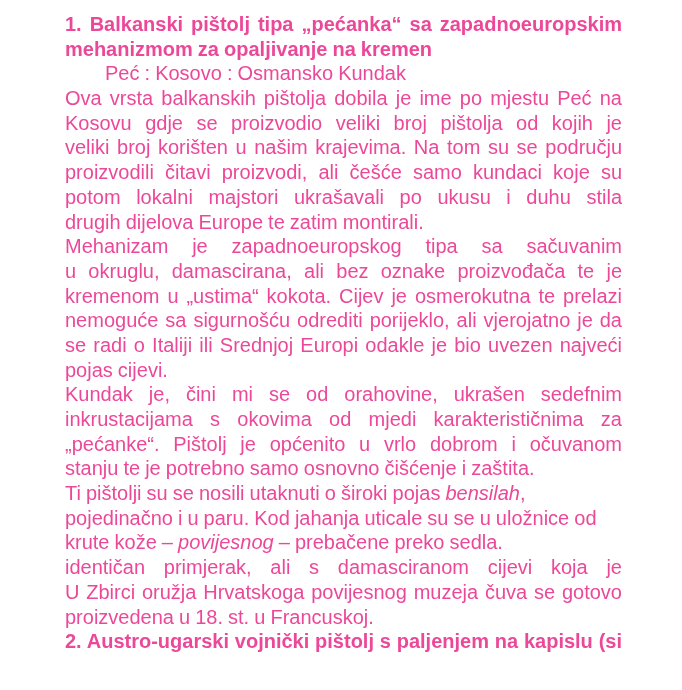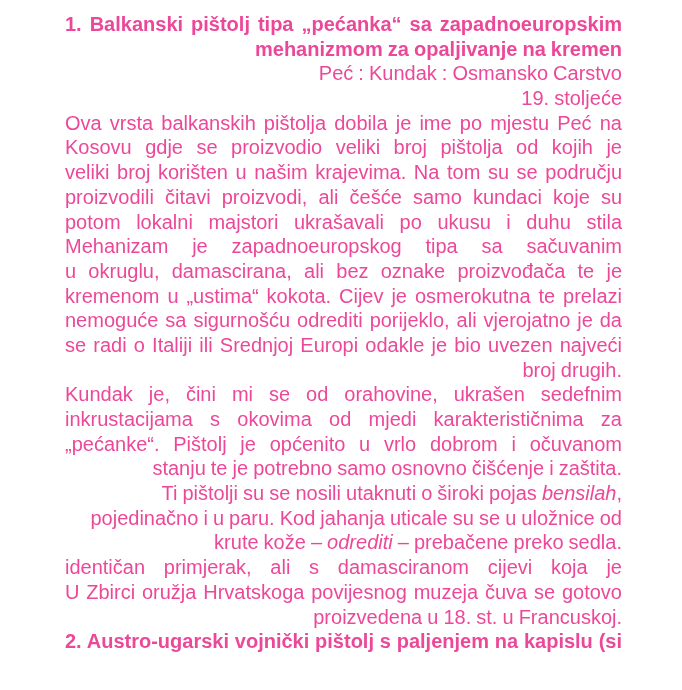--- a/index.html
+++ b/index.html
@@ -15,55 +15,55 @@
     box-sizing:content-box;
     padding:12px 0 0 65px;
     width:557px;
   }
   .line{
     font-size:20px;
     line-height:24.7px;
     height:24.7px;
     overflow:hidden;
     word-spacing:-0.5px;
-    text-align:right;
+    text-align:left;
   }
   .just{
     text-align:justify;
     text-align-last:justify;
   }
   .bold{font-weight:700;}
   .indent{padding-left:40px;}
   em{font-style:italic;}
 </style>
 </head>
 <body>
 
 <div class="page">
   <div class="textblock">
       <div class="line just bold"><span>1. Balkanski pištolj tipa „pećanka“ sa zapadnoeuropskim</span></div>
       <div class="line bold"><span>mehanizmom za opaljivanje na kremen</span></div>
-      <div class="line indent"><span>Peć : Kundak : Osmansko Carstvo</span></div>
-      <div class="line indent"><span>19. stoljeće</span></div>
+      <div class="line indent"><span>Peć : Kosovo : Osmansko Kundak</span></div>
       <div class="line just"><span>Ova vrsta balkanskih pištolja dobila je ime po mjestu Peć na</span></div>
       <div class="line just"><span>Kosovu gdje se proizvodio veliki broj pištolja od kojih je</span></div>
       <div class="line just"><span>veliki broj korišten u našim krajevima. Na tom su se području</span></div>
       <div class="line just"><span>proizvodili čitavi proizvodi, ali češće samo kundaci koje su</span></div>
       <div class="line just"><span>potom lokalni majstori ukrašavali po ukusu i duhu stila</span></div>
+      <div class="line"><span>drugih dijelova Europe te zatim montirali.</span></div>
       <div class="line just"><span>Mehanizam je zapadnoeuropskog tipa sa sačuvanim</span></div>
       <div class="line just"><span>u okruglu, damascirana, ali bez oznake proizvođača te je</span></div>
       <div class="line just"><span>kremenom u „ustima“ kokota. Cijev je osmerokutna te prelazi</span></div>
       <div class="line just"><span>nemoguće sa sigurnošću odrediti porijeklo, ali vjerojatno je da</span></div>
       <div class="line just"><span>se radi o Italiji ili Srednjoj Europi odakle je bio uvezen najveći</span></div>
-      <div class="line"><span>broj drugih.</span></div>
+      <div class="line"><span>pojas cijevi.</span></div>
       <div class="line just"><span>Kundak je, čini mi se od orahovine, ukrašen sedefnim</span></div>
       <div class="line just"><span>inkrustacijama s okovima od mjedi karakterističnima za</span></div>
       <div class="line just"><span>„pećanke“. Pištolj je općenito u vrlo dobrom i očuvanom</span></div>
       <div class="line"><span>stanju te je potrebno samo osnovno čišćenje i zaštita.</span></div>
       <div class="line"><span>Ti pištolji su se nosili utaknuti o široki pojas </span><em>bensilah</em><span>,</span></div>
       <div class="line"><span>pojedinačno i u paru. Kod jahanja uticale su se u uložnice od</span></div>
-      <div class="line"><span>krute kože – </span><em>odrediti</em><span> – prebačene preko sedla.</span></div>
+      <div class="line"><span>krute kože – </span><em>povijesnog</em><span> – prebačene preko sedla.</span></div>
       <div class="line just"><span>identičan primjerak, ali s damasciranom cijevi koja je</span></div>
       <div class="line just"><span>U Zbirci oružja Hrvatskoga povijesnog muzeja čuva se gotovo</span></div>
       <div class="line"><span>proizvedena u 18. st. u Francuskoj.</span></div>
       <div class="line just bold"><span>2. Austro-ugarski vojnički pištolj s paljenjem na kapislu (si</span></div>
     </div>
 </div>
 
 </body></html>

